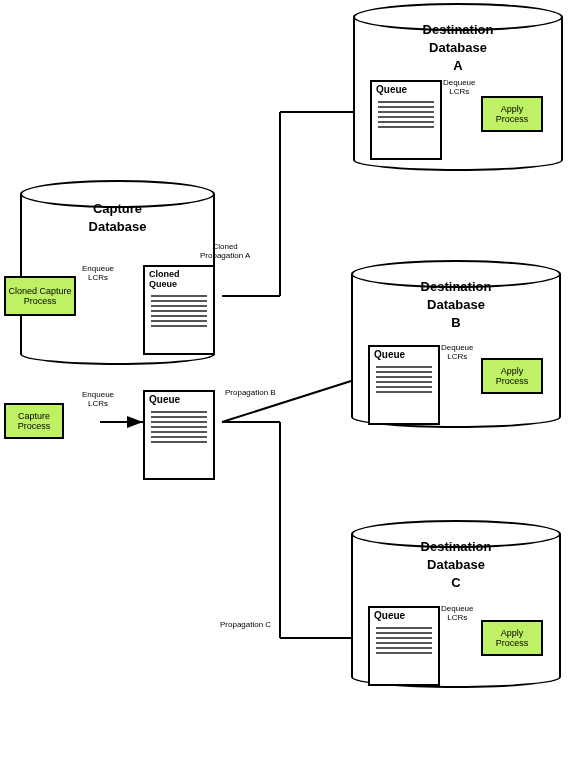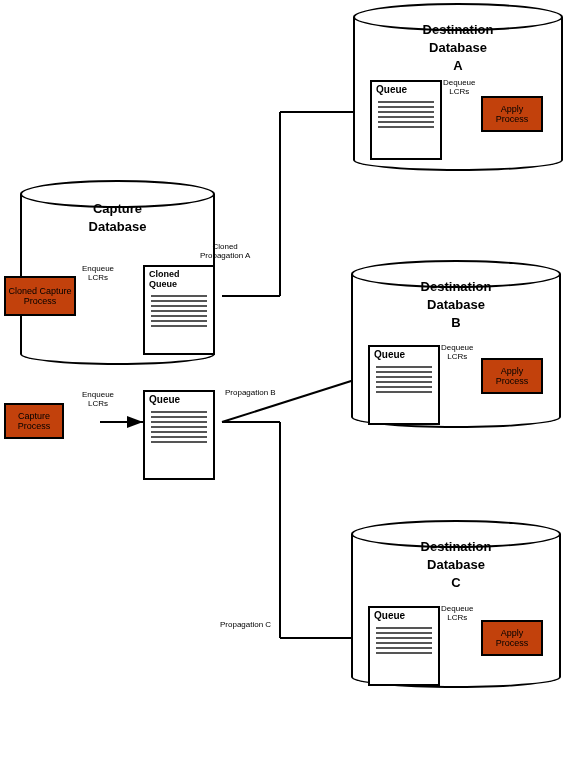--- a/index.html
+++ b/index.html
@@ -16,21 +16,21 @@
     .diagram {
       position: relative;
       width: 575px;
       height: 767px;
     }
 
     
     .process-box {
       position: absolute;
       border: 2px solid #000;
-      background: #c2410c;
+      background: #bef264;
       display: flex;
       align-items: center;
       justify-content: center;
       text-align: center;
       font-size: 9px;
       padding: 2px;
     }
 
     
     .arrows-svg {

